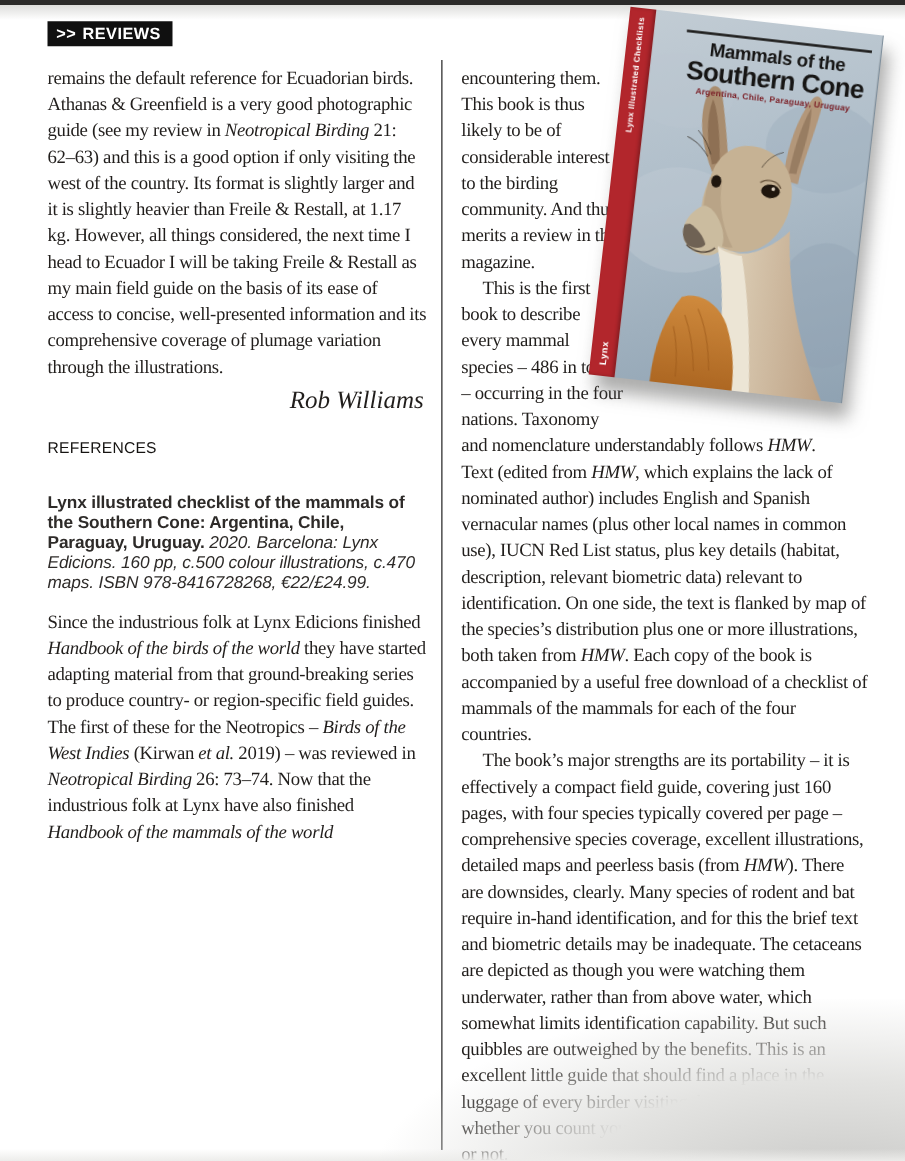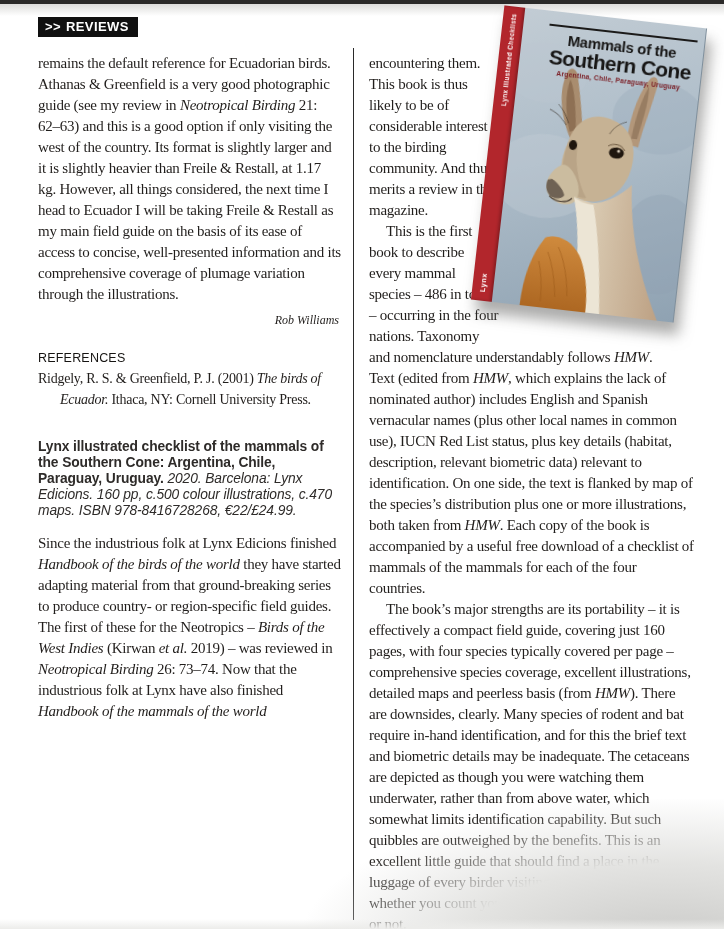--- a/index.html
+++ b/index.html
@@ -19,21 +19,21 @@
     font-family:"Liberation Sans",sans-serif;font-weight:800;font-size:13px;letter-spacing:.4px;
     padding:2px 9px 3px 7px;display:inline-flex;gap:5px;align-items:center;}
   .badge .chev{font-weight:800;}
 
   .col-left{position:absolute;left:38px;top:53px;width:303px;}
   .col-right{position:absolute;left:369px;top:53px;width:326px;}
   .divider{position:absolute;left:353px;top:48px;width:1px;height:872px;background:var(--divider);}
 
   .body-text{font-size:15px;line-height:21px;letter-spacing:-0.25px;text-align:left;}
   .indent{text-indent:17px;}
-  .byline{font-style:italic;text-align:right;font-size:12px;line-height:20px;margin-top:5px;padding-right:2px;}
+  .byline{font-style:italic;text-align:right;font-size:20px;line-height:20px;margin-top:5px;padding-right:2px;}
 
   .refs-title{font-family:"Liberation Sans",sans-serif;font-weight:400;font-size:12.5px;
     letter-spacing:.2px;color:#161412;margin-top:21px;}
   .ref-item{font-size:14px;line-height:20.5px;letter-spacing:-0.25px;
     padding-left:22px;text-indent:-22px;margin-top:4px;}
 
   .review-heading{margin-top:29px;font-family:"Liberation Sans",sans-serif;
     font-size:13.8px;line-height:16px;color:#2e2b29;letter-spacing:-0.1px;}
 
   .para{margin-top:14px;}
@@ -78,21 +78,20 @@
     <span class="chev">&gt;&gt;</span>
     <span>REVIEWS</span>
   </div>
 
   <div class="divider"></div>
 
   <div class="col-left">
     <div class="body-text para0"><span>remains the default reference for Ecuadorian birds. Athanas &amp; Greenfield is a very good photographic guide (see my review in </span><span style="font-style: italic;">Neotropical Birding</span><span> 21: 62–63) and this is a good option if only visiting the west of the country. Its format is slightly larger and it is slightly heavier than Freile &amp; Restall, at 1.17 kg. However, all things considered, the next time I head to Ecuador I will be taking Freile &amp; Restall as my main field guide on the basis of its ease of access to concise, well-presented information and its comprehensive coverage of plumage variation through the illustrations.</span></div>
     <div class="byline">Rob Williams</div>
     <div class="refs-title">REFERENCES</div>
-    <div class="ref-item"><span>Ridgely, R. S. &amp; Greenfield, P. J. (2001) </span><span style="font-style: italic;">The birds of Ecuador.</span><span> Ithaca, NY: Cornell University Press.</span></div>
     <div class="review-heading"><span style="font-weight: 700;">Lynx illustrated checklist of the mammals of the Southern Cone: Argentina, Chile, Paraguay, Uruguay.</span><span> </span><span style="font-style: italic;">2020. Barcelona: Lynx Edicions. 160 pp, c.500 colour illustrations, c.470 maps. ISBN 978-8416728268, €22/£24.99.</span></div>
     <div class="body-text para"><span>Since the industrious folk at Lynx Edicions finished </span><span style="font-style: italic;">Handbook of the birds of the world</span><span> they have started adapting material from that ground-breaking series to produce country- or region-specific field guides. The first of these for the Neotropics – </span><span style="font-style: italic;">Birds of the West Indies</span><span> (Kirwan </span><span style="font-style: italic;">et al.</span><span> 2019) – was reviewed in </span><span style="font-style: italic;">Neotropical Birding</span><span> 26: 73–74. Now that the industrious folk at Lynx have also finished </span><span style="font-style: italic;">Handbook of the mammals of the world</span></div>
 
   </div>
 
   <div class="col-right">
     <div class="book-spacer"></div>
     <div class="body-text para0">encountering them. This book is thus likely to be of considerable interest to the birding community. And thus merits a review in this magazine.</div>
     <div class="body-text para0 indent"><span>This is the first book to describe every mammal species – 486 in total – occurring in the four nations. Taxonomy and nomenclature understandably follows </span><span style="font-style: italic;">HMW</span><span>.</span></div>
     <div class="body-text para0"><span>Text (edited from </span><span style="font-style: italic;">HMW</span><span>, which explains the lack of nominated author) includes English and Spanish vernacular names (plus other local names in common use), IUCN Red List status, plus key details (habitat, description, relevant biometric data) relevant to identification. On one side, the text is flanked by map of the species’s distribution plus one or more illustrations, both taken from </span><span style="font-style: italic;">HMW</span><span>. Each copy of the book is accompanied by a useful free download of a checklist of mammals of the mammals for each of the four countries.</span></div>

